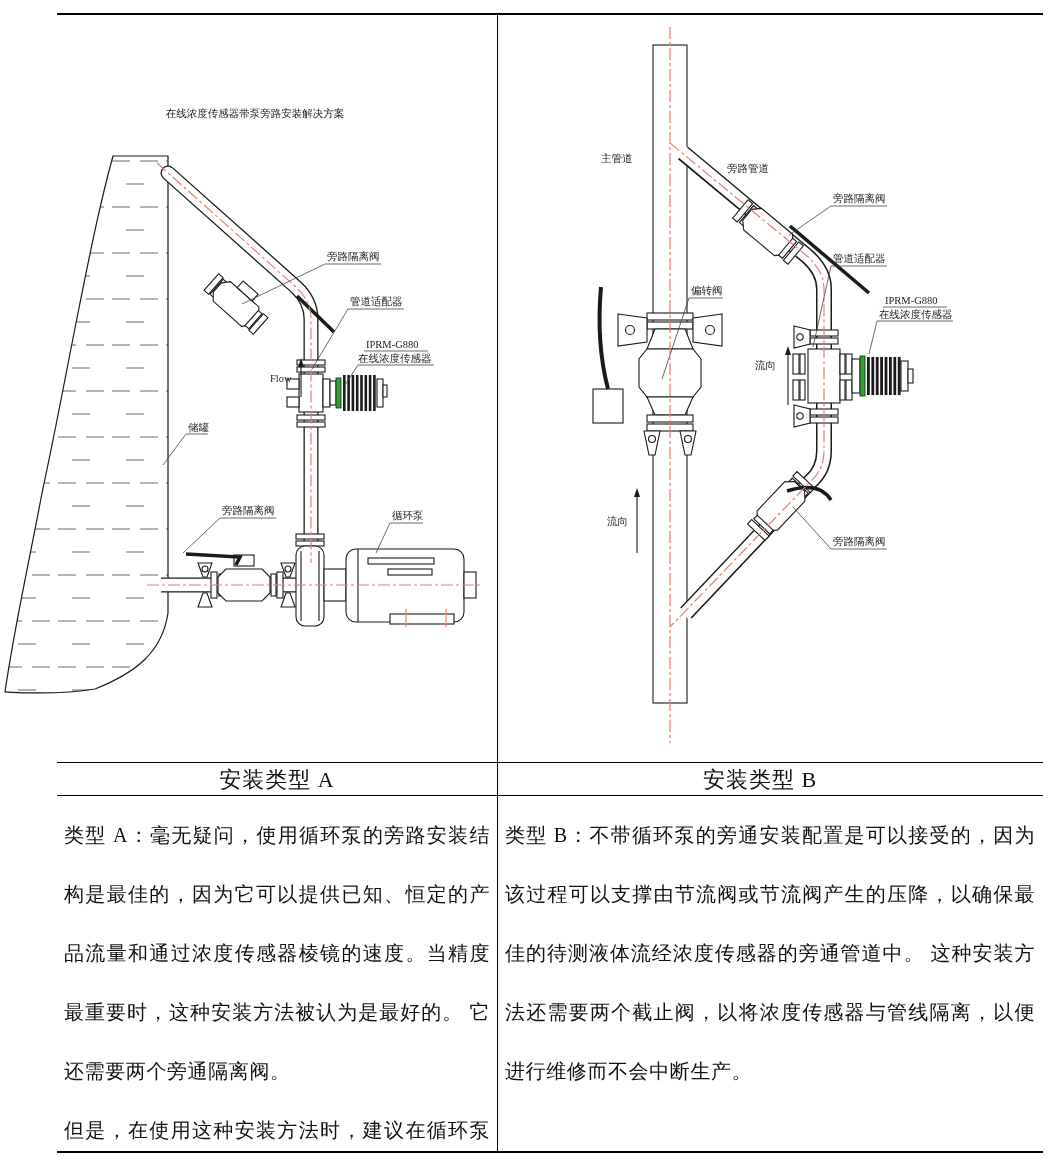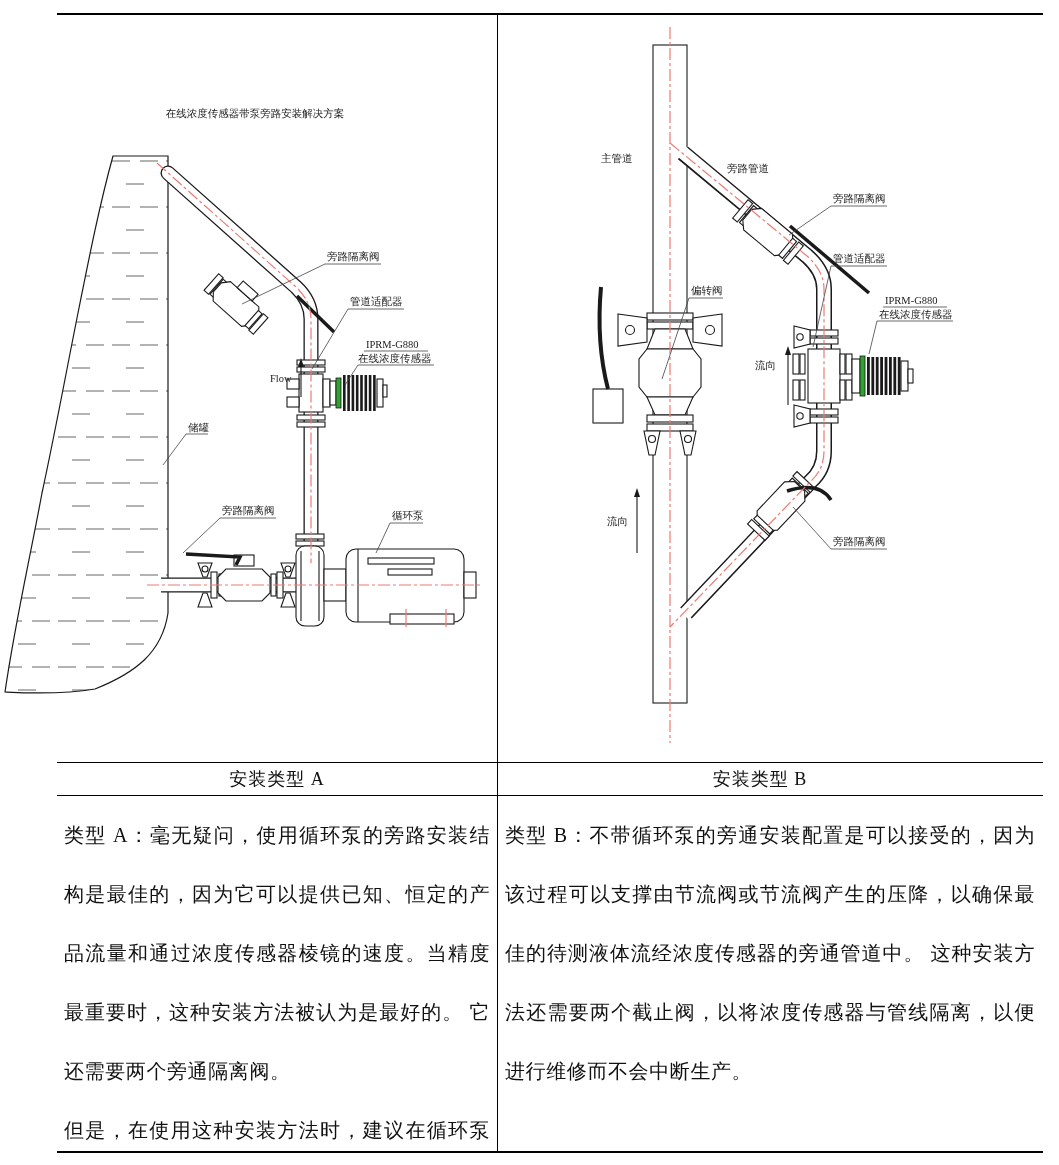--- a/index.html
+++ b/index.html
@@ -2,21 +2,21 @@
 <html><head>
 <meta charset="utf-8">
 <style>
   html,body{margin:0;padding:0;background:#fff;}
   .page{position:relative;width:1059px;height:1165px;background:#fff;overflow:hidden;
         font-family:"Liberation Serif","DejaVu Serif",serif;color:#111;}
   .hline{position:absolute;height:0;border-top:1.6px solid #000;}
   .hline.thick{border-top-width:2px;}
   .vline{position:absolute;width:0;border-left:1.6px solid #000;}
   .hdr{position:absolute;top:764px;height:31px;line-height:31px;text-align:center;
-       font-size:18px;letter-spacing:1px;}
+       font-size:22px;letter-spacing:1px;}
   .bodytxt{position:absolute;top:806px;font-size:20px;line-height:59px;
            text-align:justify;letter-spacing:0.6px;}
   .bodytxt p{margin:0;}
   svg{position:absolute;display:block;}
   .ln{stroke:#1a1a1a;stroke-width:1.1;fill:none;}
   .fw{fill:#fff;stroke:#1a1a1a;stroke-width:1.1;}
   .pipeO{stroke:#1a1a1a;fill:none;}
   .pipeI{stroke:#fff;fill:none;}
   .cl{stroke:#ee7a74;stroke-width:1.2;fill:none;stroke-dasharray:12 3 3 3;}
   .ldr{stroke:#444;stroke-width:0.8;fill:none;}

